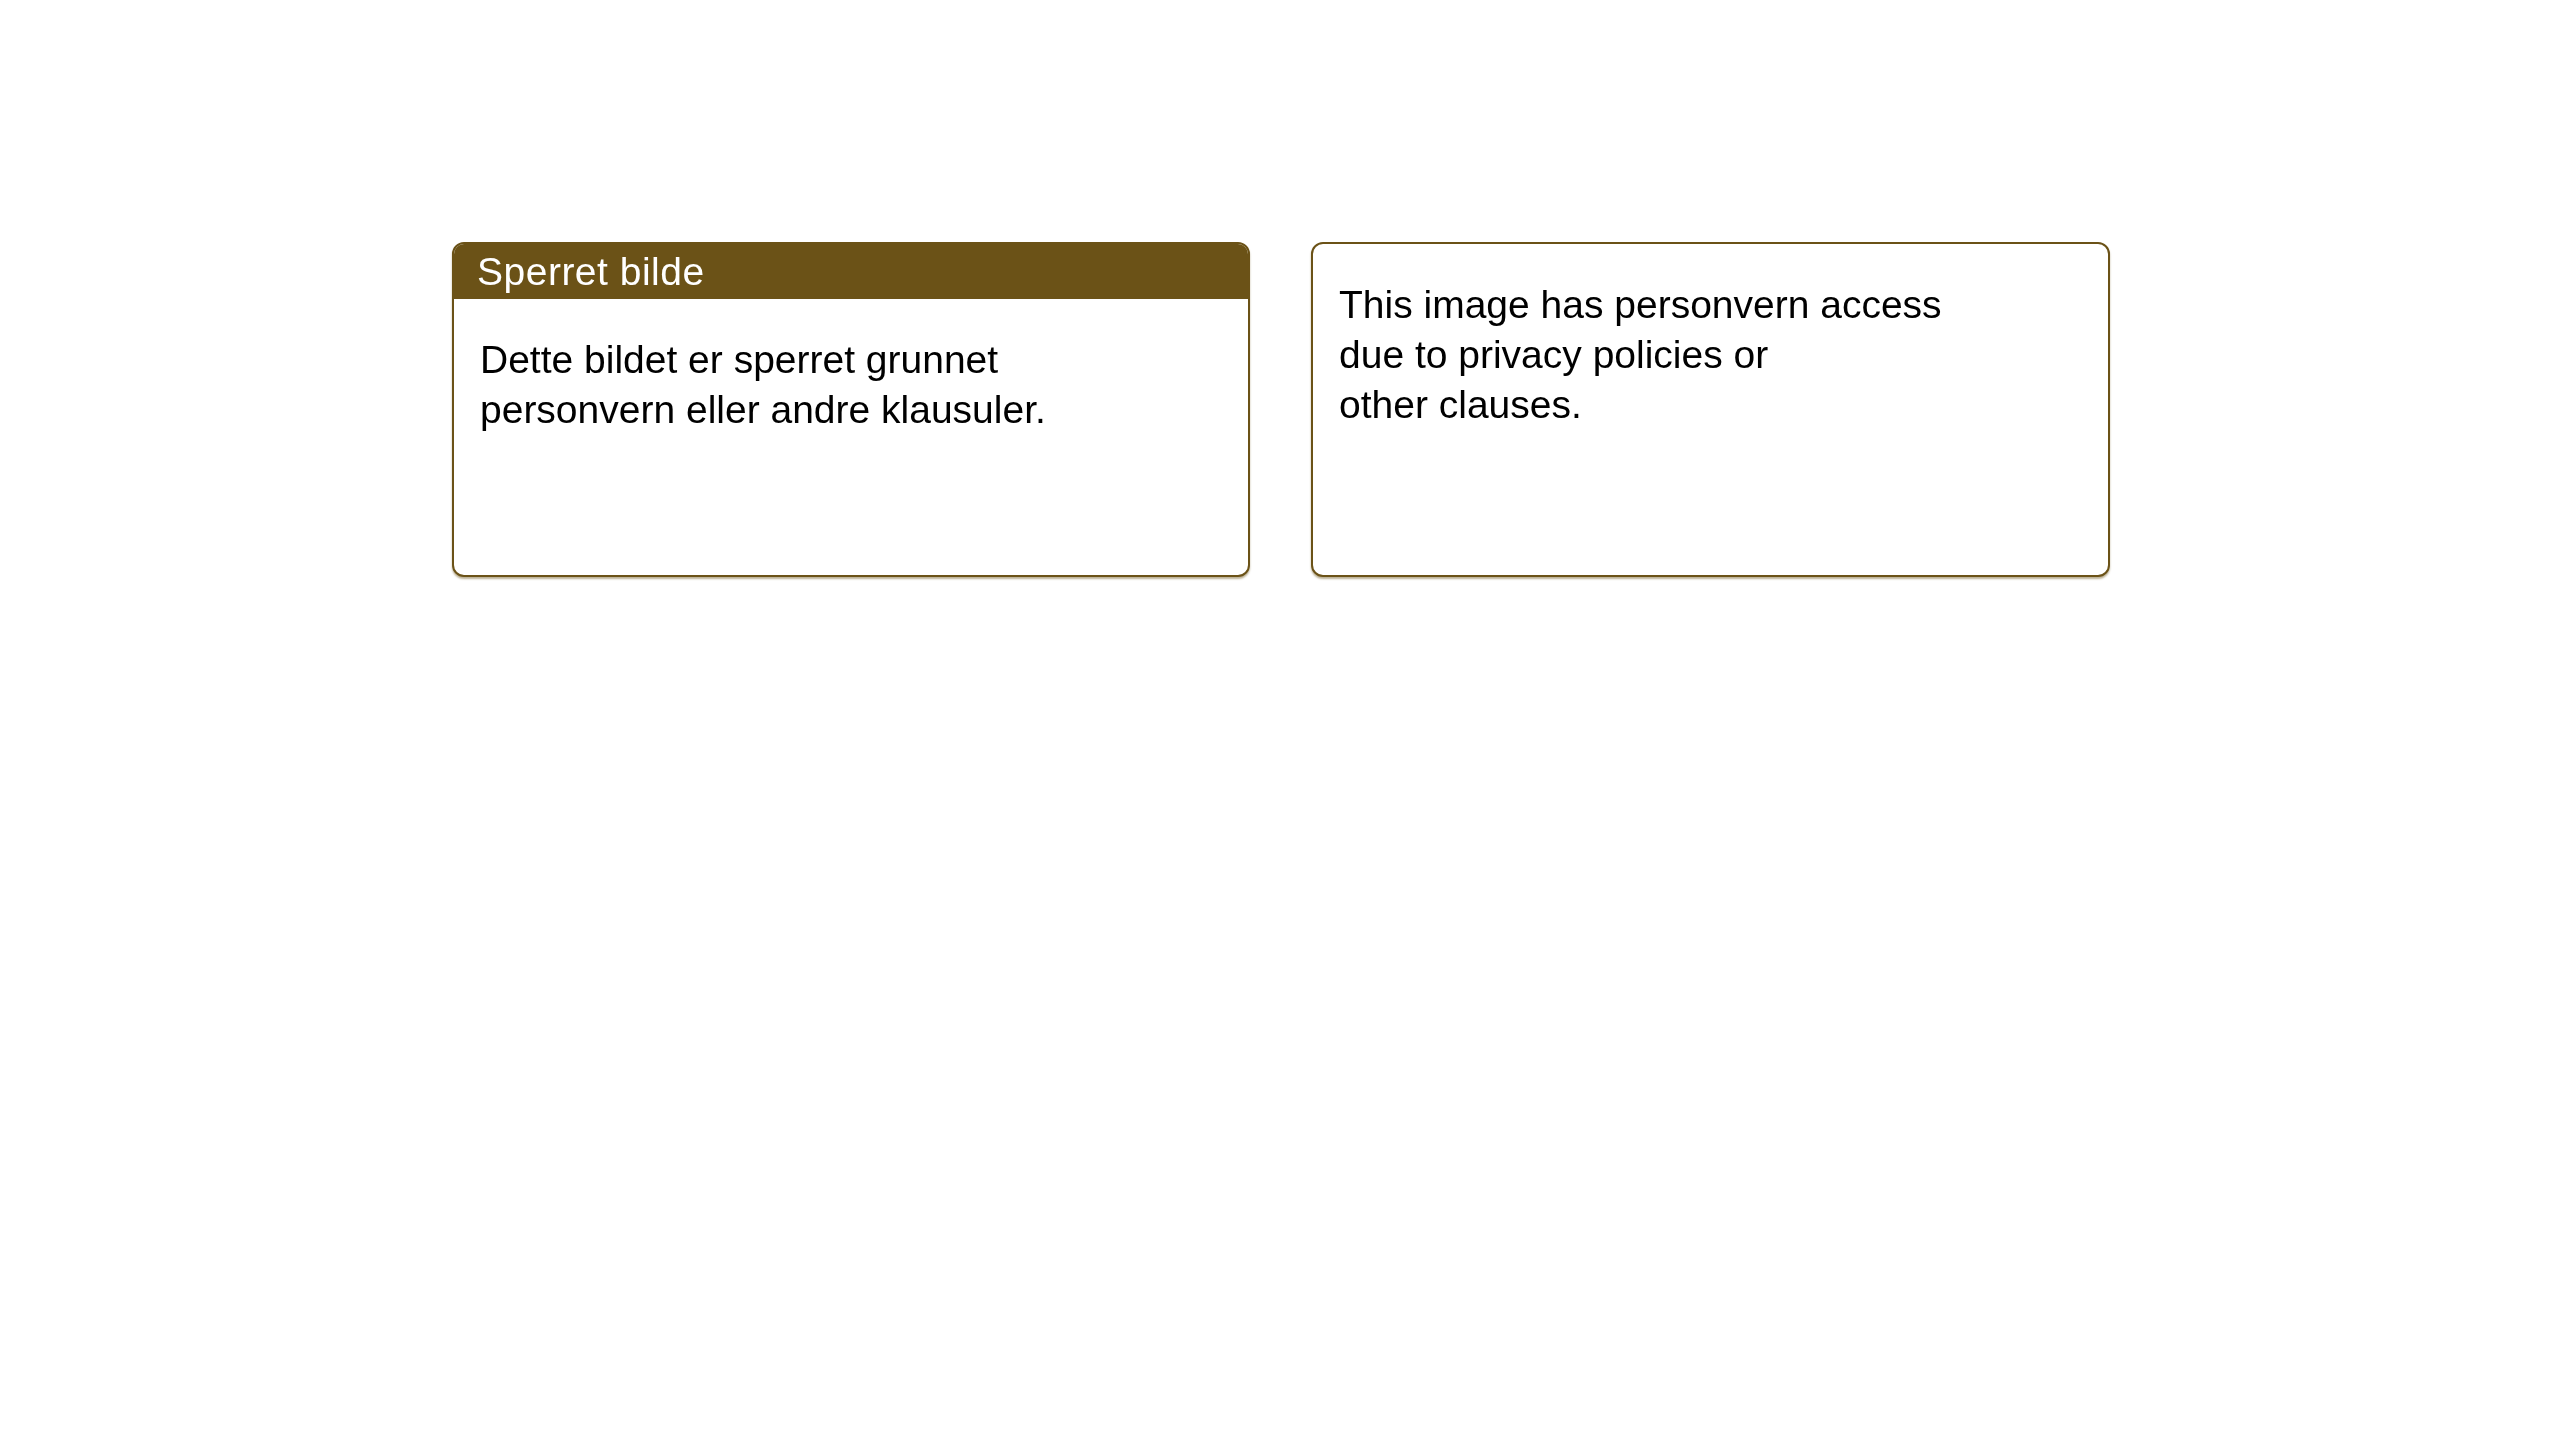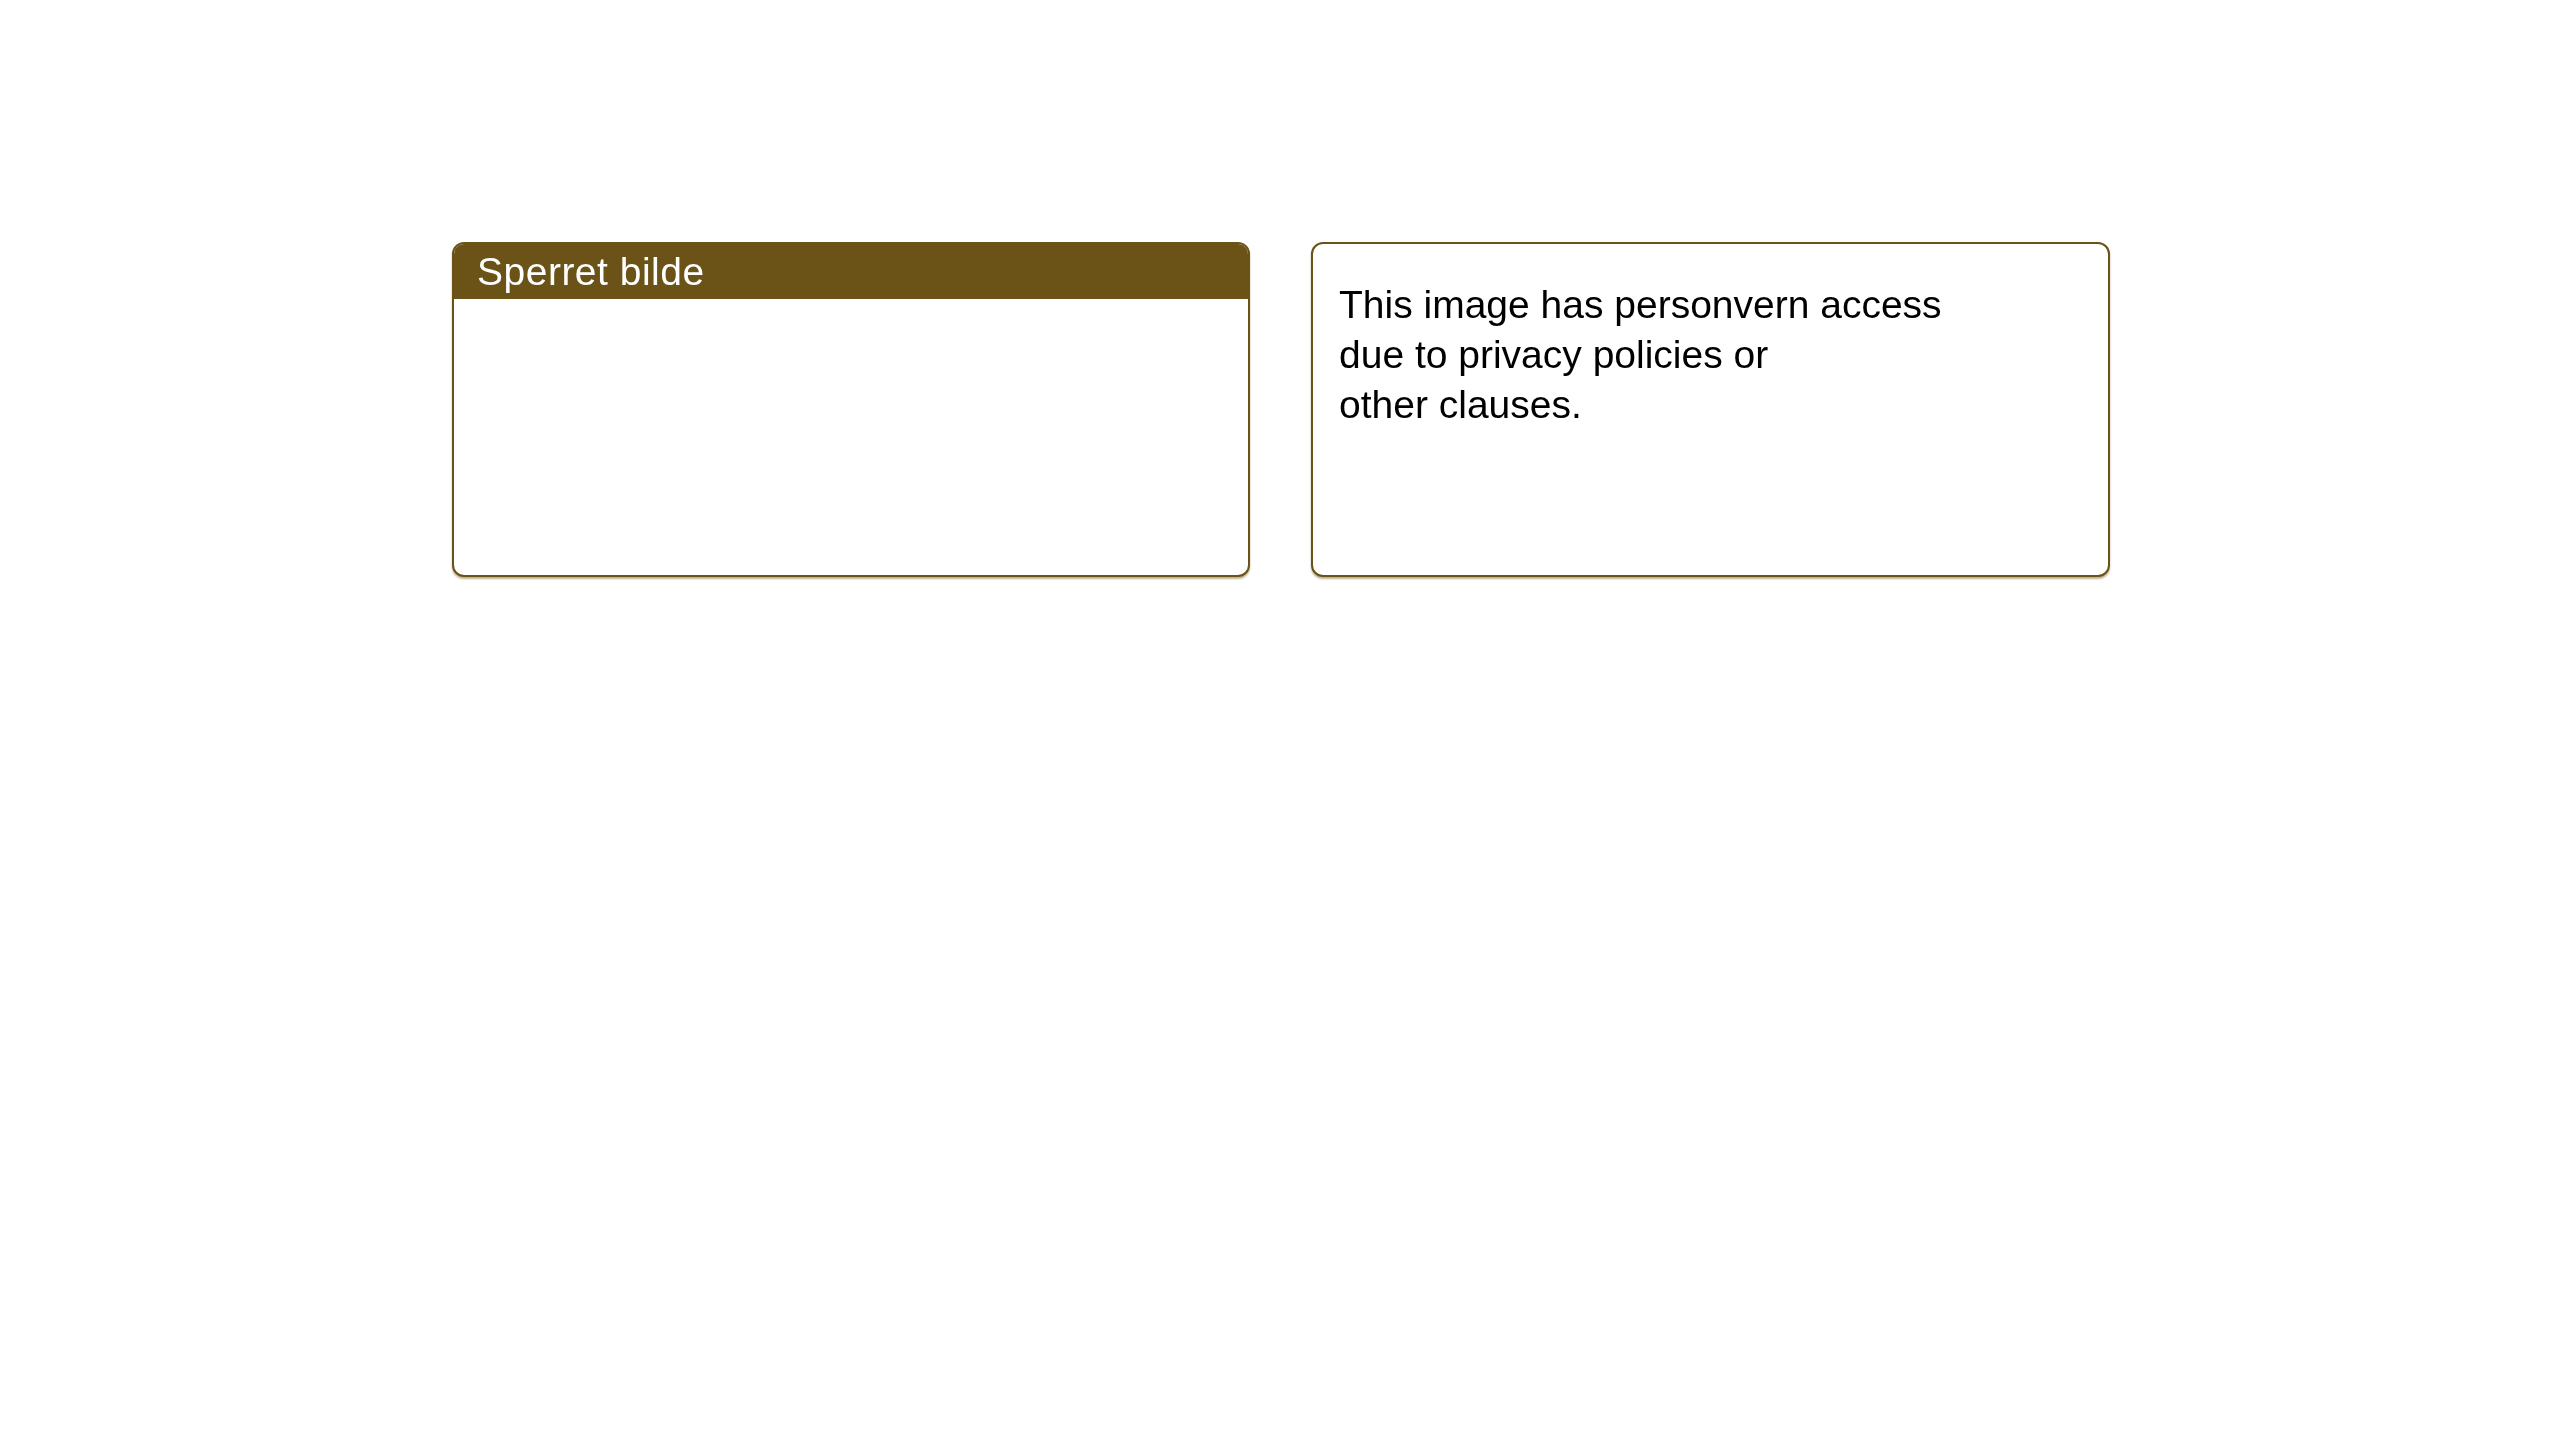--- a/index.html
+++ b/index.html
@@ -56,20 +56,24 @@
 </style>
 </head>
 <body>
 
 <div class="canvas">
 
   <section class="card card-1">
     <header class="card-header">
       <span class="card-title">Sperret bilde</span>
     </header>
+    <div class="card-body">
+      <p class="card-message">Dette bildet er sperret grunnet
+personvern eller andre klausuler.</p>
+    </div>
   </section>
 
   <section class="card card-2">
     <div class="card-body">
       <p class="card-message">This image has personvern access
 due to privacy policies or
 other clauses.</p>
     </div>
   </section>
 

